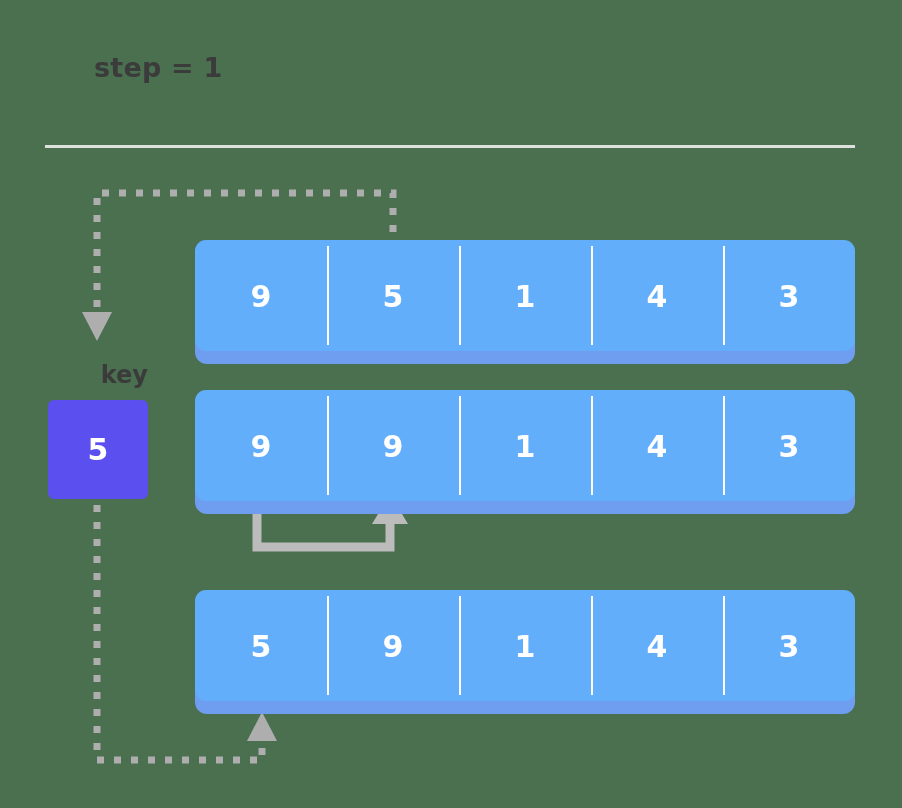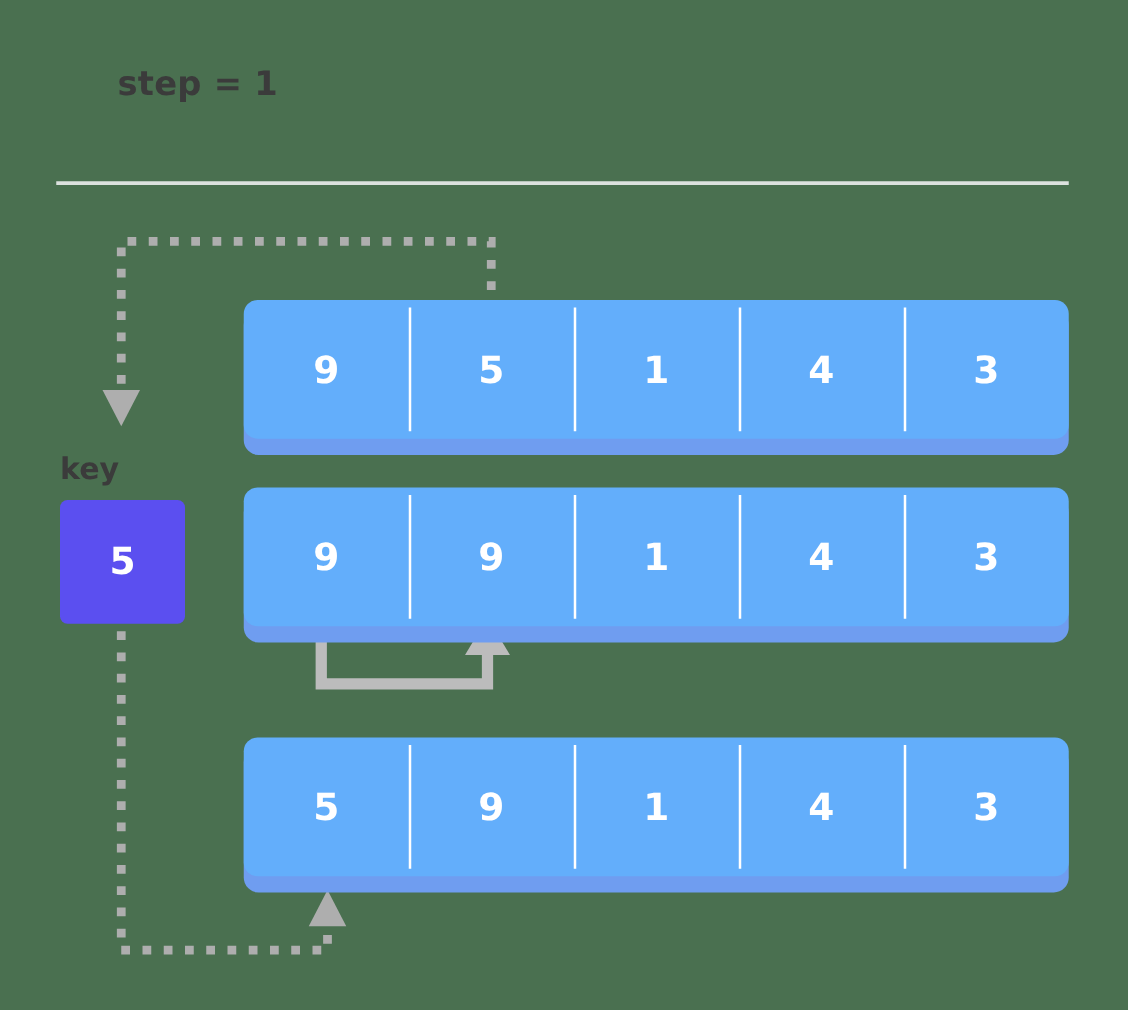--- a/index.html
+++ b/index.html
@@ -99,21 +99,21 @@
   #row-1 { top: 240px; }
   #row-2 { top: 390px; }
   #row-3 { top: 590px; }
 
   
   .key-label {
     position: absolute;
     left: 48px;
     top: 361px;
     width: 100px;
-    text-align: left;
+    text-align: right;
     font-size: 24px;
     font-weight: 700;
     color: #3b3b3b;
   }
   .key-box {
     position: absolute;
     left: 48px;
     top: 400px;
     width: 100px;
     height: 99px;

